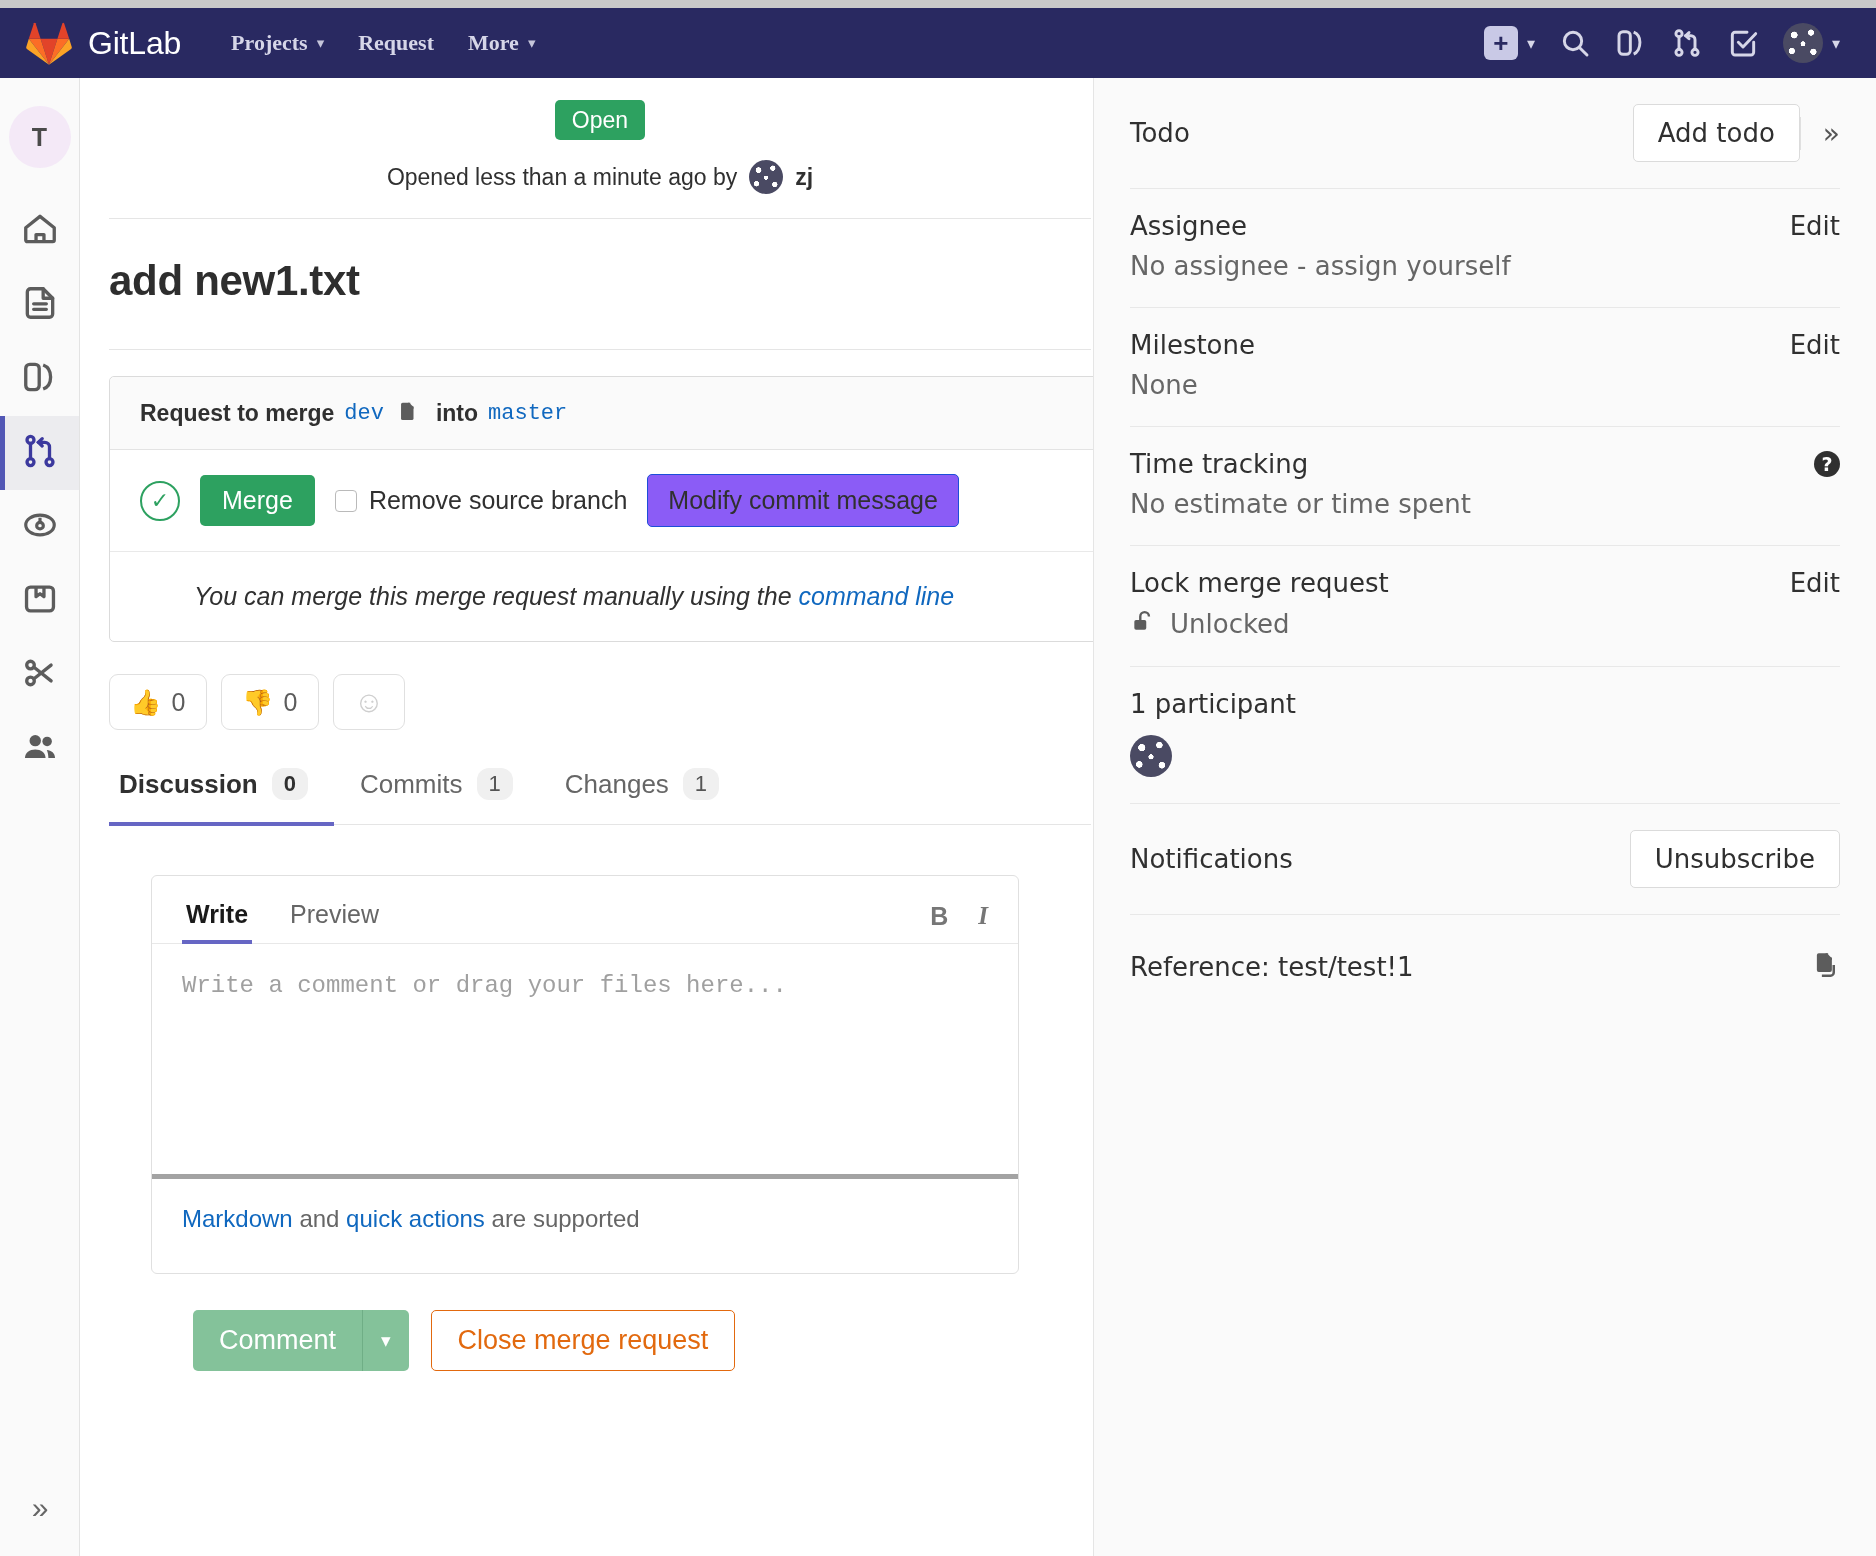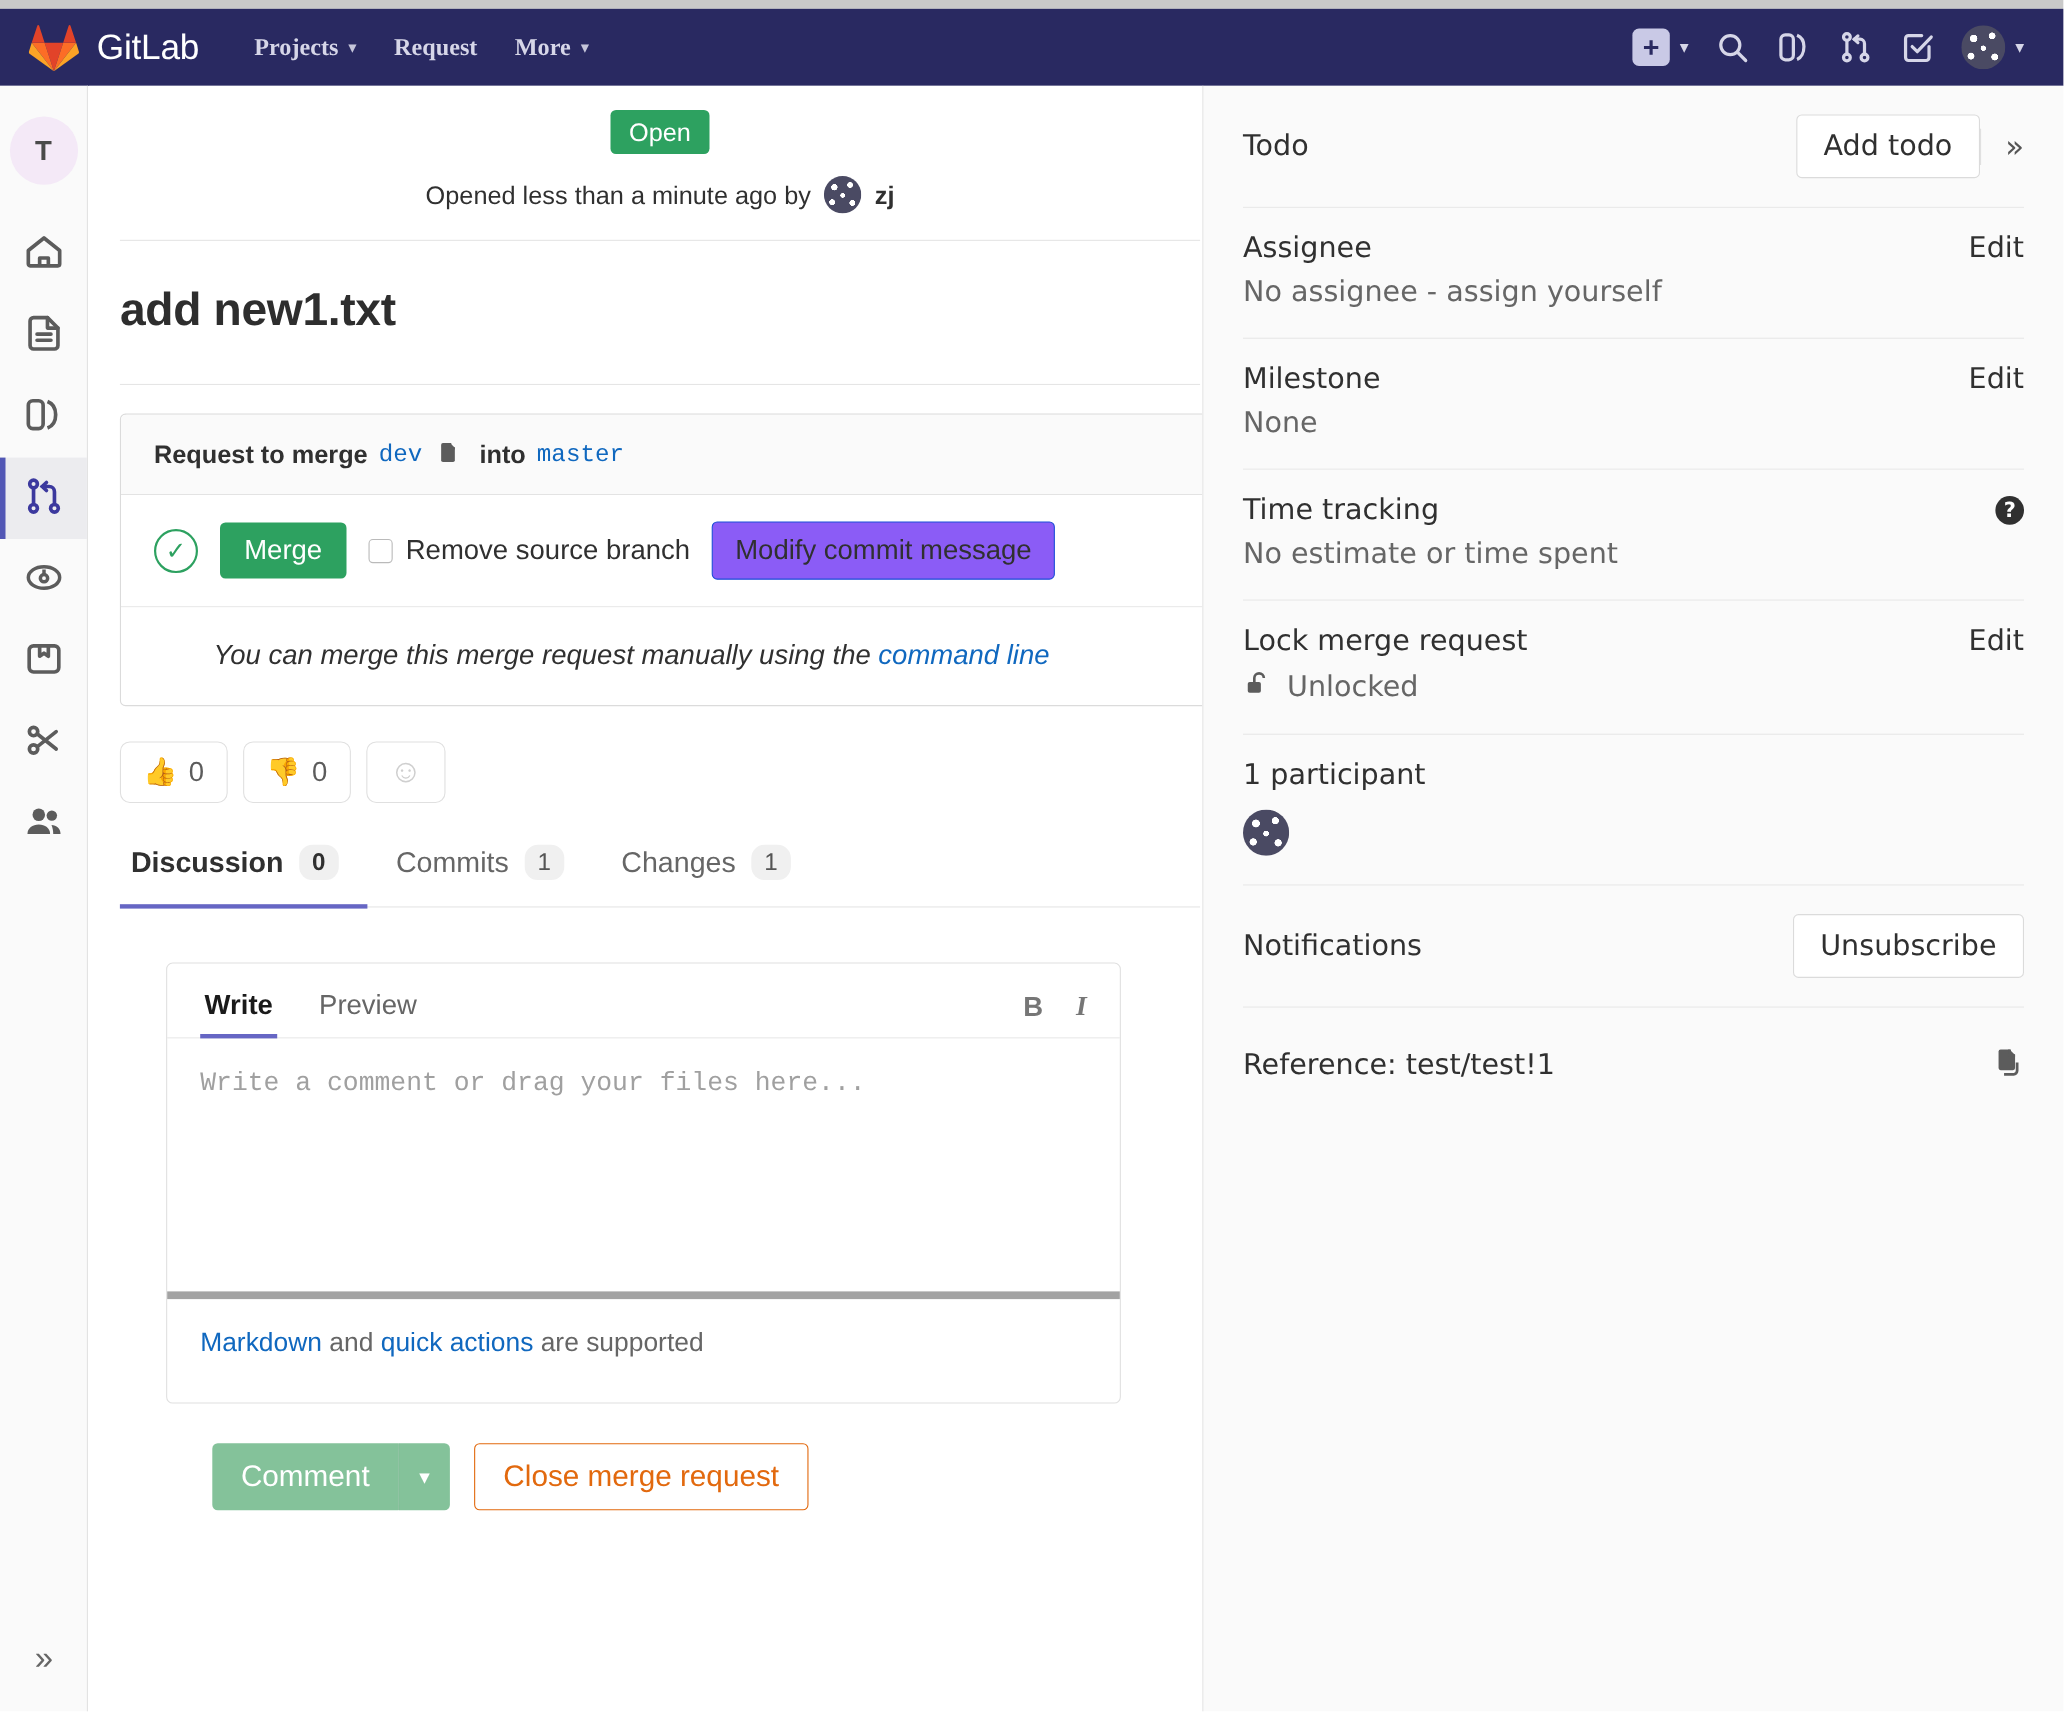--- a/index.html
+++ b/index.html
@@ -212,21 +212,21 @@
   }
   .cb-tools { margin-left: auto; display: flex; gap: 30px; padding-bottom: 12px; }
   .cb-tools span { font-size: 25px; color: #767676; cursor: pointer; }
   .cb-tools .ital { font-style: italic; font-family: "Liberation Serif", serif; font-weight: bold; }
   .cb-area {
     min-height: 230px; padding: 28px 30px;
     font-family: "Liberation Mono", monospace; font-size: 24px; color: #a0a0a0;
     cursor: text;
   }
   .cb-foot {
-    border-top: 7px solid #a3a3a3; padding: 26px 30px 40px 30px;
+    border-top: 5px solid #a3a3a3; padding: 26px 30px 40px 30px;
     font-size: 24px; color: #666;
   }
   .cb-foot a { color: #1068bf; text-decoration: none; }
 
   .form-actions { display: flex; gap: 22px; margin-top: 36px; padding-left: 42px; }
   .btn-comment {
     background: #84c29a; color: #fff; border: none; font-size: 27px;
     padding: 14px 26px; border-radius: 5px 0 0 5px; cursor: pointer;
     font-family: "Liberation Sans", sans-serif;
   }

